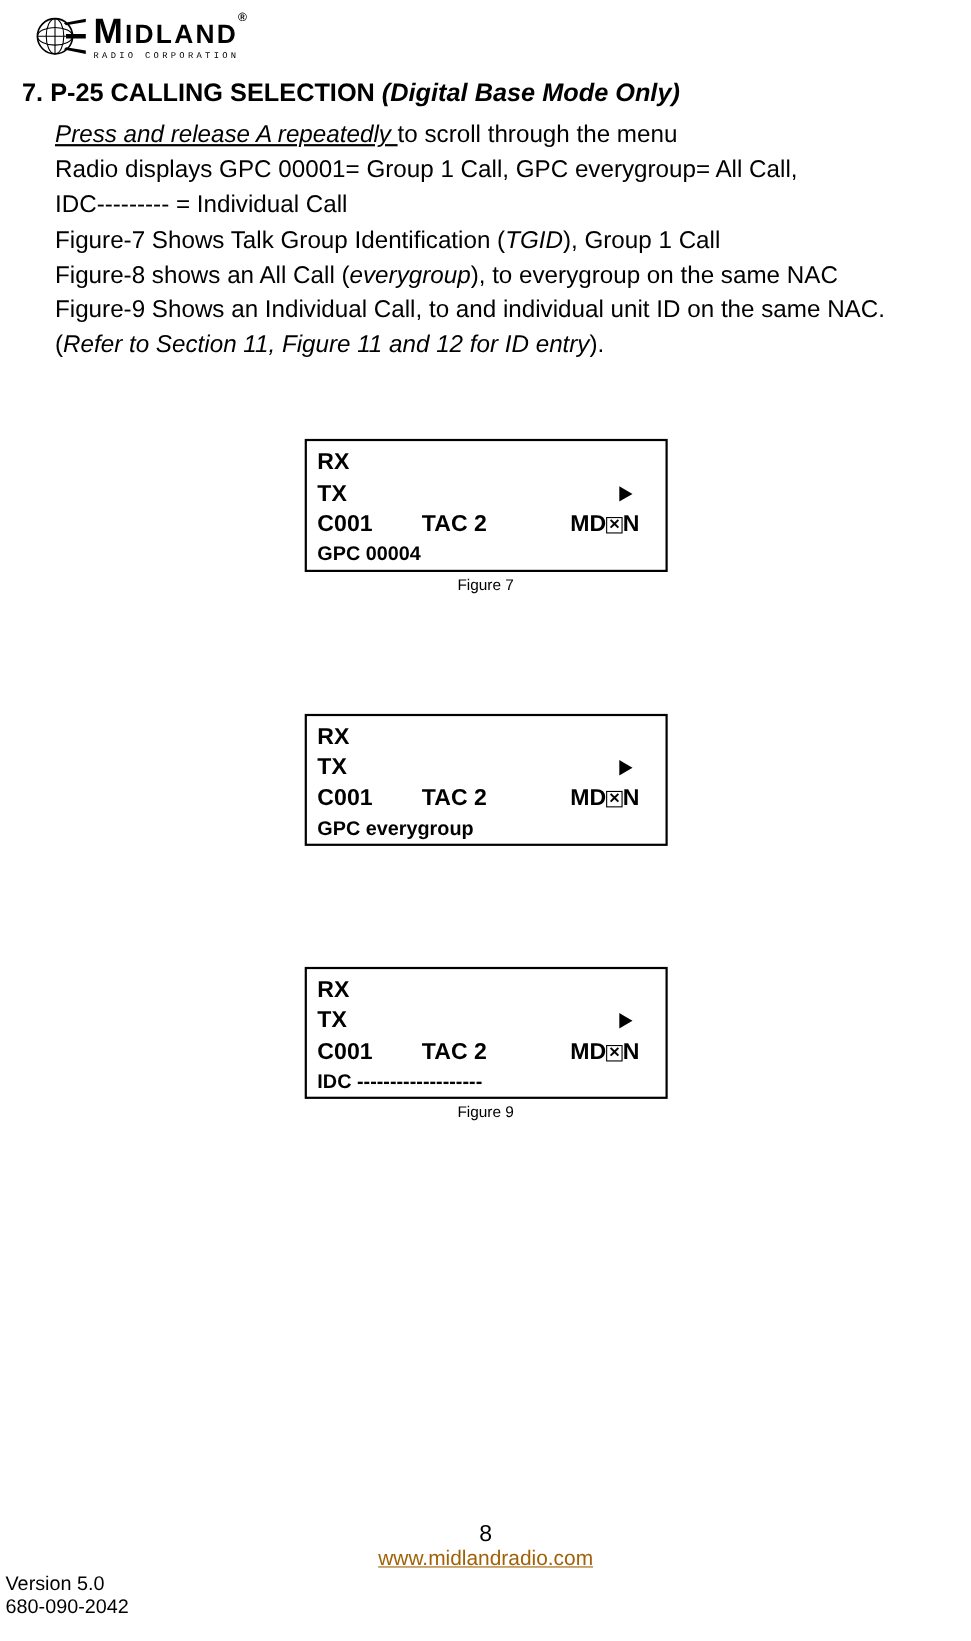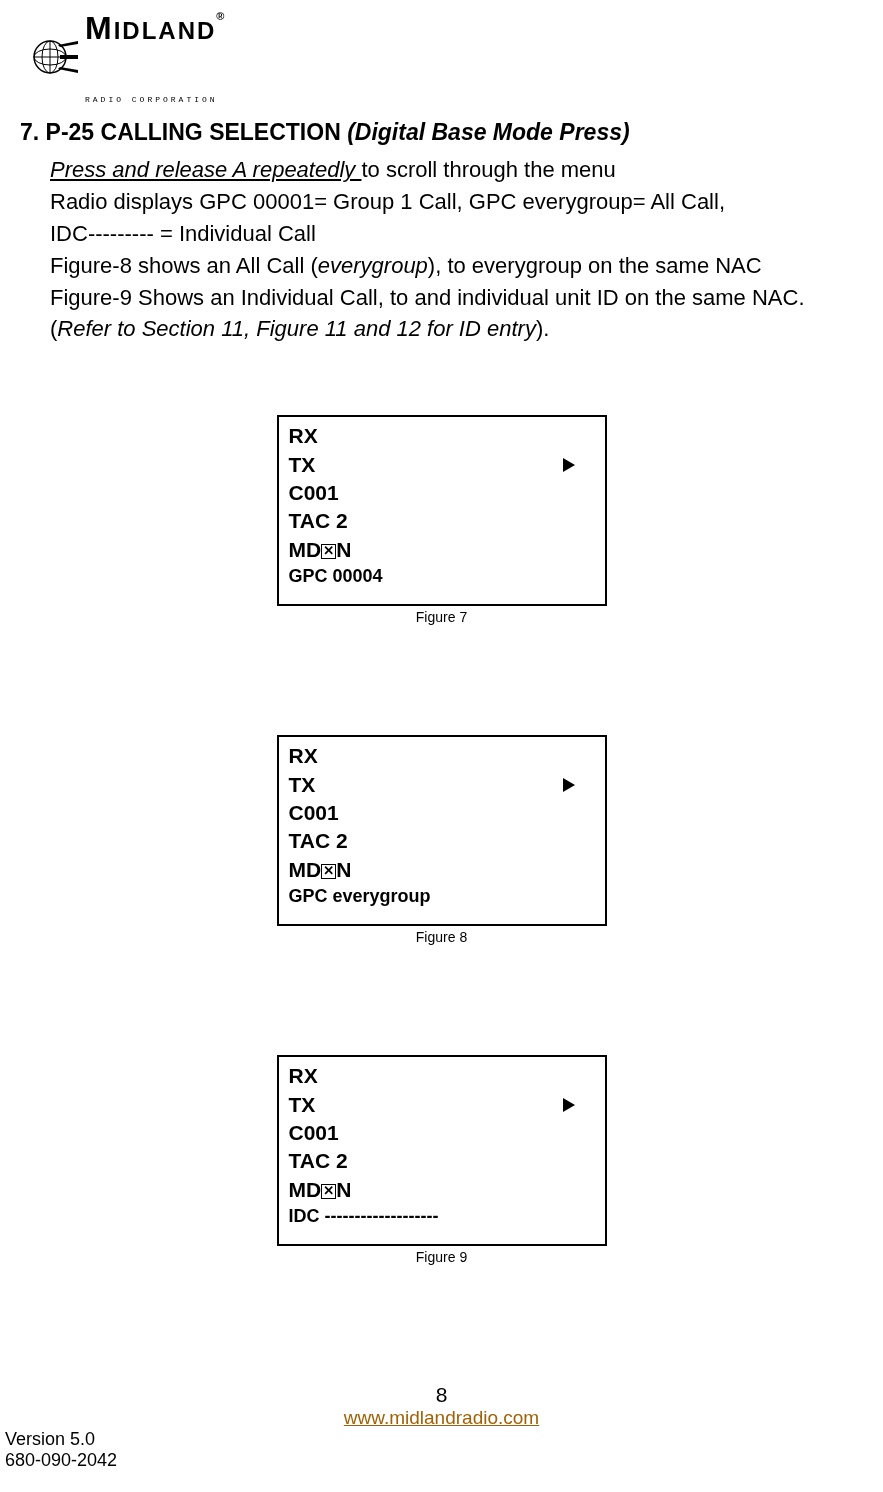--- a/index.html
+++ b/index.html
@@ -22,21 +22,20 @@
       margin-left: 10px;
     }
     .logo-icon {
       width: 50px;
       height: 40px;
       margin-right: 5px;
     }
     .logo-text {
       display: flex;
       flex-direction: column;
-      gap: 48px;
     }
     .logo-brand {
       font-size: 24px;
       font-weight: bold;
       letter-spacing: 2px;
       font-family: Arial, sans-serif;
     }
     .logo-sub {
       font-size: 8px;
       letter-spacing: 3px;
@@ -59,21 +58,21 @@
       text-decoration: underline;
       font-style: italic;
     }
     .italic {
       font-style: italic;
     }
     .figure-box {
       border: 2px solid black;
       width: 330px;
       margin: 0 auto;
-      padding: 5px 10px 16px 10px;
+      padding: 5px 10px 2px 10px;
       font-size: 21px;
       font-weight: bold;
       line-height: 1.35;
     }
     .figure-caption {
       text-align: center;
       font-size: 14px;
       margin-top: 3px;
     }
     .figure-row-tx {
@@ -84,21 +83,20 @@
     .play-icon {
       width: 0;
       height: 0;
       border-left: 12px solid black;
       border-top: 7px solid transparent;
       border-bottom: 7px solid transparent;
       margin-right: 20px;
     }
     .figure-three-col {
       display: flex;
-      flex-direction: column;
     }
     .col1 { width: 95px; }
     .col2 { width: 135px; }
     .col3 { }
     .xbox {
       display: inline-block;
       border: 1.5px solid black;
       width: 15px;
       height: 15px;
       text-align: center;
@@ -150,29 +148,32 @@
   </svg>
   <div class="logo-text">
     <div class="logo-brand">
       <span style="font-size:32px">M</span><span>IDLAND</span><span style="font-size:11px;vertical-align:top">®</span>
     </div>
     <div class="logo-sub">RADIO CORPORATION</div>
   </div>
 </div>
 
 <div class="section-title">
-  <span>7. P-25 CALLING SELECTION </span><span class="italic">(Digital Base Mode Press)</span>
+  <span>7. P-25 CALLING SELECTION </span><span class="italic">(Digital Base Mode Only)</span>
 </div>
 
 <div class="body-text">
   <div>
     <span class="underline-italic">Press and release A repeatedly </span><span>to scroll through the menu</span>
   </div>
   <div>Radio displays GPC 00001= Group 1 Call, GPC everygroup= All Call,</div>
   <div>IDC--------- = Individual Call</div>
+  <div>
+    <span>Figure-7 Shows Talk Group Identification (</span><span class="italic">TGID</span><span>), Group 1 Call</span>
+  </div>
   <div>
     <span>Figure-8 shows an All Call (</span><span class="italic">everygroup</span><span>), to everygroup on the same NAC</span>
   </div>
   <div>Figure-9 Shows an Individual Call, to and individual unit ID on the same NAC.</div>
   <div>
     <span>(</span><span class="italic">Refer to Section 11, Figure 11 and 12 for ID entry</span><span>).</span>
   </div>
 </div>
 
 <div class="figure7-wrap">
@@ -199,21 +200,20 @@
       <span>TX</span>
       <span class="play-icon"></span>
     </div>
     <div class="figure-three-col">
       <span class="col1">C001</span>
       <span class="col2">TAC 2</span>
       <span class="col3"><span>MD</span><span class="xbox">✕</span><span>N</span></span>
     </div>
     <div class="figure-last">GPC everygroup</div>
   </div>
-  <div class="figure-caption">Figure 8</div>
 </div>
 
 <div class="figure9-wrap">
   <div class="figure-box">
     <div>RX</div>
     <div class="figure-row-tx">
       <span>TX</span>
       <span class="play-icon"></span>
     </div>
     <div class="figure-three-col">

